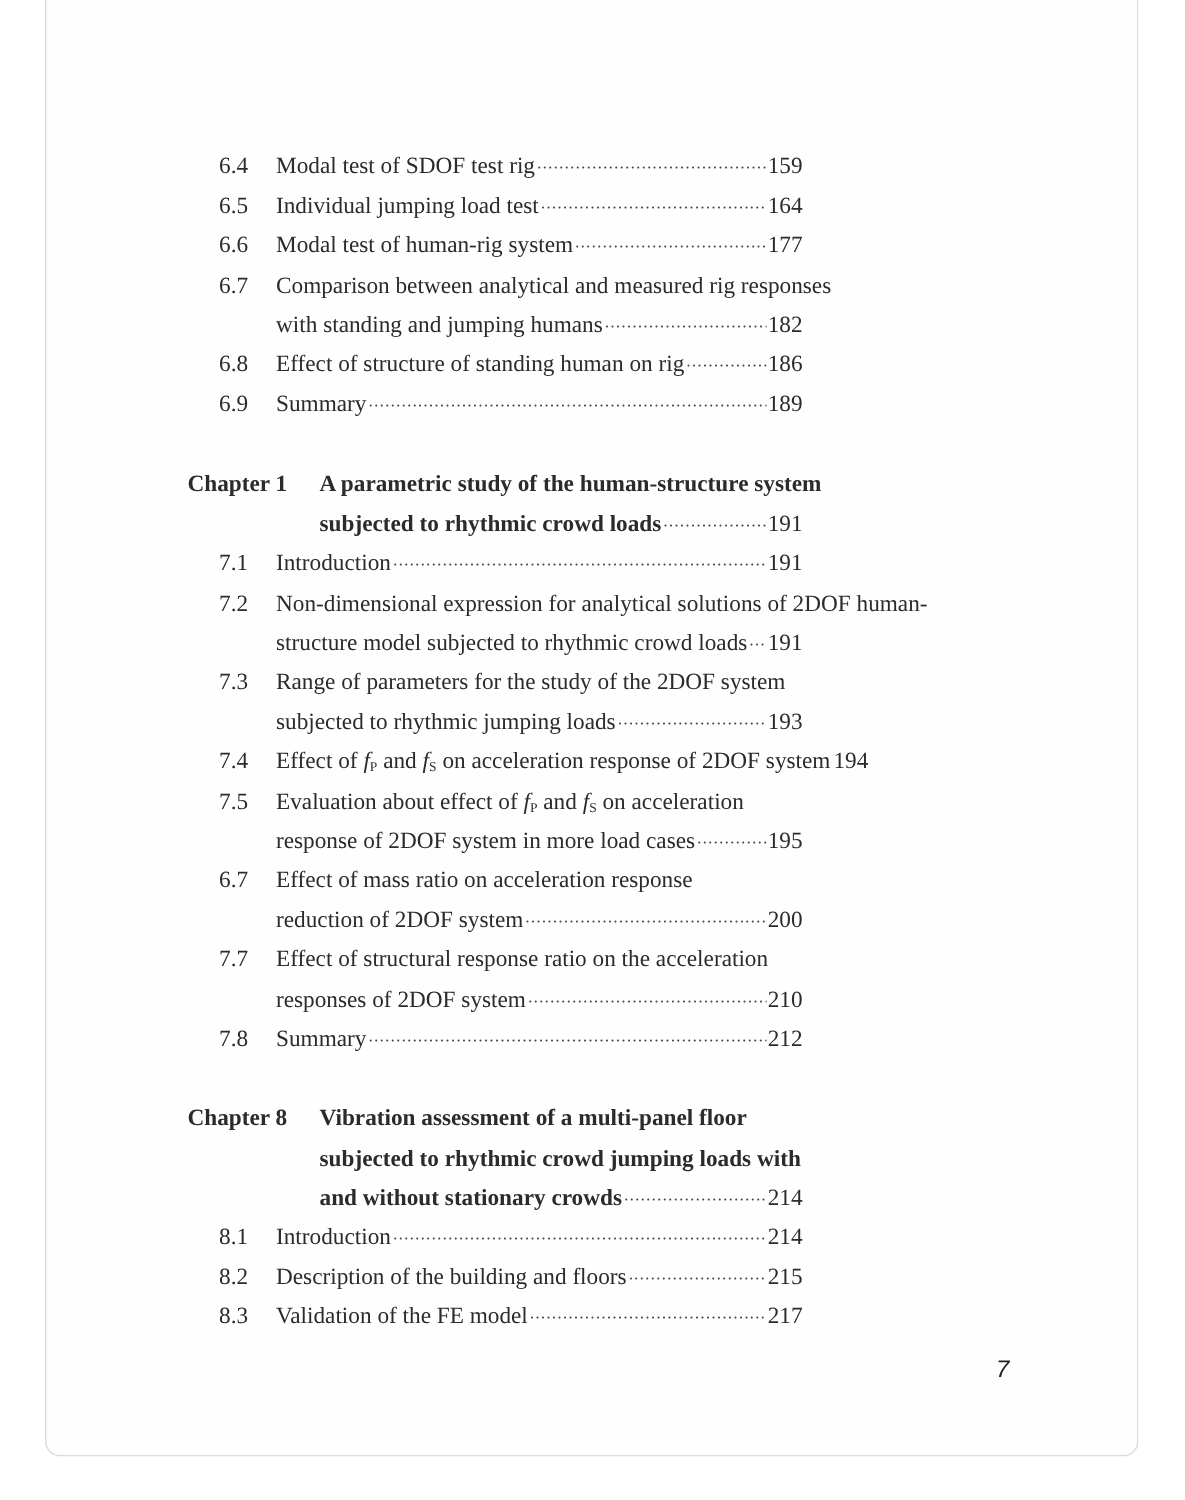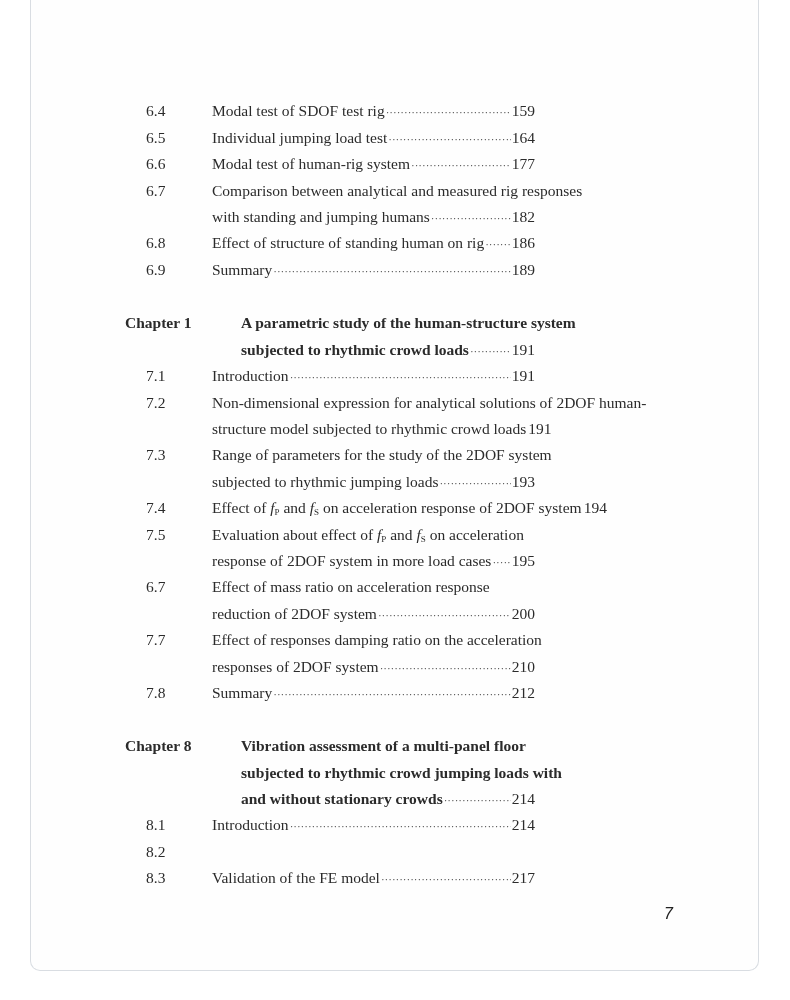--- a/index.html
+++ b/index.html
@@ -8,21 +8,21 @@
     position:absolute; left:30px; top:-10px; width:729px; height:981px;
     border:1px solid #d9dde2; border-top:none; border-radius:0 0 10px 10px;
     background:#fefefe; box-sizing:border-box;
   }
   .toc { position:absolute; left:0; top:0; width:100%; }
   .row { position:absolute; left:0; width:652px; height:26px; font-size:15.5px; line-height:26px; }
   .num { position:absolute; left:146px; top:0; white-space:nowrap; }
   .chap { position:absolute; left:125px; top:0; white-space:nowrap; font-weight:bold; }
   .entry { position:absolute; left:184px; right:117px; top:0; display:flex; align-items:baseline; white-space:nowrap; }
   .entry.bold { left:213px; font-weight:bold; }
-  .title { flex:0 0 auto;margin-left:28px; }
+  .title { flex:0 0 auto; }
   .dots { flex:1 1 auto; overflow:hidden; margin:0 1px; letter-spacing:0; font-weight:normal; }
   .dots::before { content:"··········································································································································································"; font-size:11px; color:#444; }
   .pg { flex:0 0 auto; font-weight:normal; }
   sub { font-size:9px; vertical-align:-2px; font-style:normal; }
   i { font-style:italic; }
   .folio { position:absolute; left:664px; top:905px; font-family:"Liberation Sans", sans-serif; font-style:italic; font-size:16px; color:#222; }
 </style>
 </head>
 <body>
 
@@ -173,21 +173,21 @@
     <span class="entry">
         <span class="title">reduction of 2DOF system</span>
         <span class="dots"></span>
         <span class="pg">200</span>
       </span>
   </div>
 
   <div class="row" style="top:627px">
     <span class="num">7.7</span>
     <span class="entry">
-        <span class="title">Effect of responses damping ratio on the acceleration</span>
+        <span class="title">Effect of structural response ratio on the acceleration</span>
       </span>
   </div>
   <div class="row" style="top:654px">
     <span class="entry">
         <span class="title">responses of 2DOF system</span>
         <span class="dots"></span>
         <span class="pg">210</span>
       </span>
   </div>
 
@@ -223,20 +223,25 @@
     <span class="num">8.1</span>
     <span class="entry">
         <span class="title">Introduction</span>
         <span class="dots"></span>
         <span class="pg">214</span>
       </span>
   </div>
 
   <div class="row" style="top:839px">
     <span class="num">8.2</span>
+    <span class="entry">
+        <span class="title">Description of the building and floors</span>
+        <span class="dots"></span>
+        <span class="pg">215</span>
+      </span>
   </div>
 
   <div class="row" style="top:865px">
     <span class="num">8.3</span>
     <span class="entry">
         <span class="title">Validation of the FE model</span>
         <span class="dots"></span>
         <span class="pg">217</span>
       </span>
   </div>

